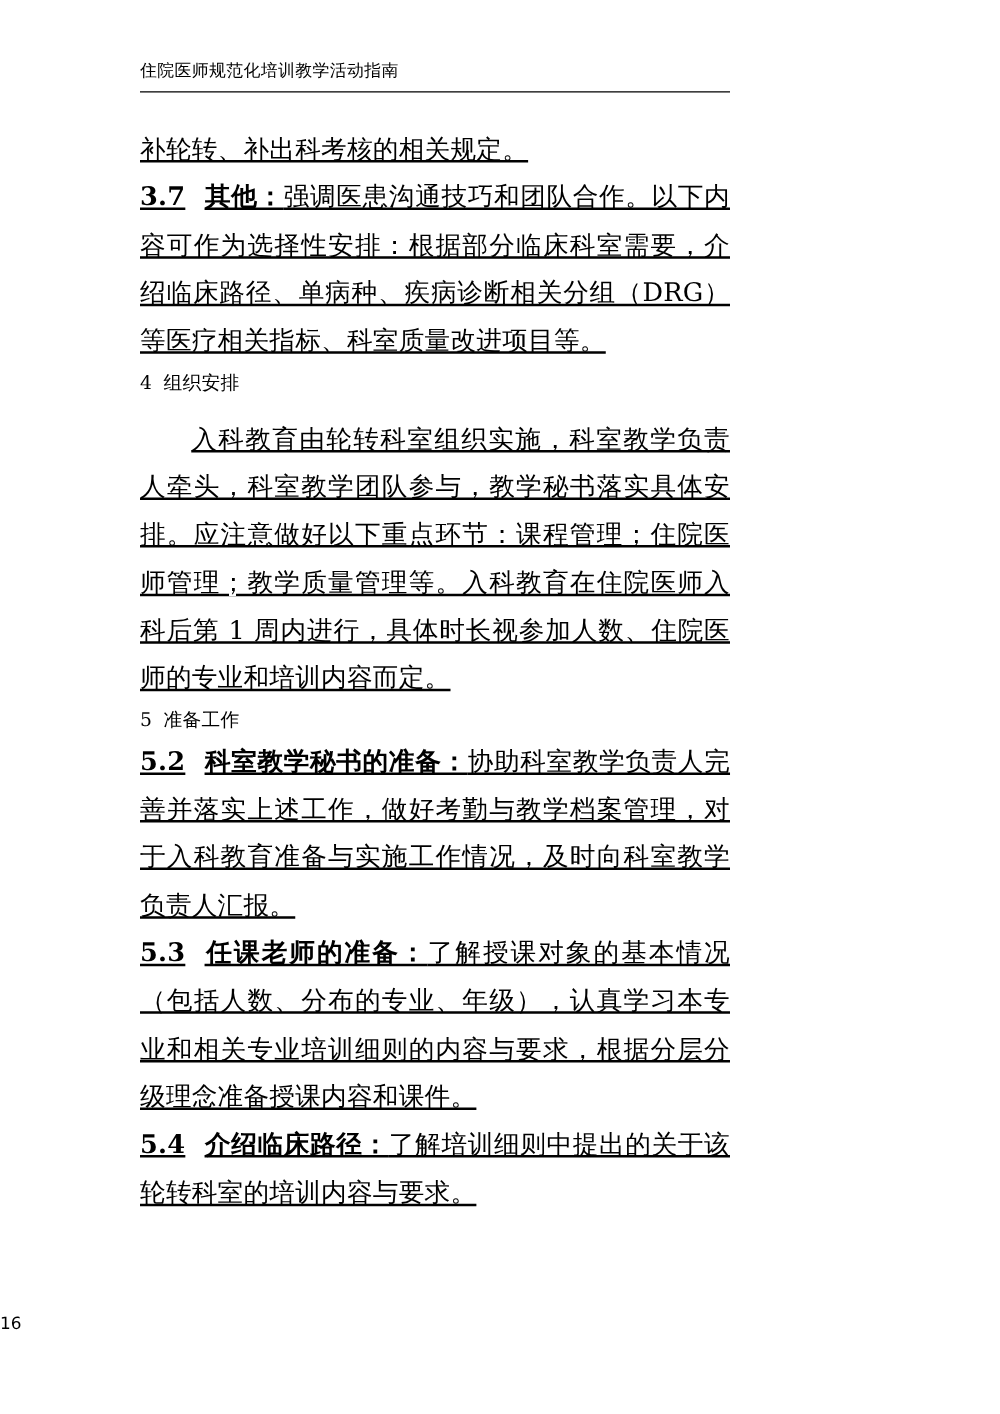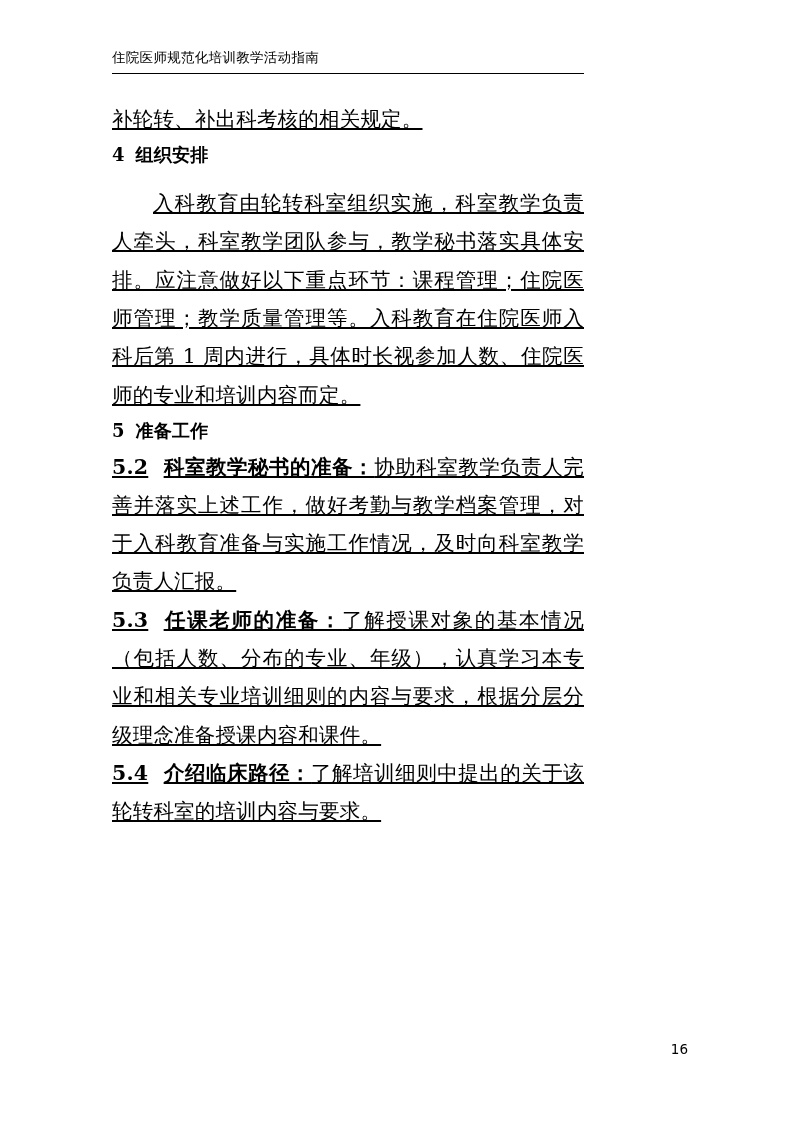--- a/index.html
+++ b/index.html
@@ -43,57 +43,58 @@
   }
   .para {
     margin-bottom: 0px;
     text-decoration: underline;
   }
   .indent2 {
     text-indent: 2em;
     margin-top: 12px;
   }
   .heading {
-    font-weight: bold;
-    font-size: 18px;
+    font-weight: normal;
+    font-size: 15px;
     line-height: 1.87;
     letter-spacing: 0.2px;
   }
   .heading .num {
     margin-right: 0.6em;
   }
   .runin {
     font-weight: bold;
   }
   .runin-sp {
     display: inline-block;
     width: 0.75em;
   }
   .footer {
     position: absolute;
     left: 0;
     right: 0;
-    bottom: 74px;
-    text-align: right;
+    bottom: 64px;
+    text-align: left;
     font-size: 13.5px;
     font-family: "DejaVu Sans", "Liberation Sans", sans-serif;
     margin-top: 33px;
   }
 </style>
 </head>
 <body>
 
 <div class="page">
 
   <div class="header">住院医师规范化培训教学活动指南</div>
 
   <div class="body-text">
 
     <p class="para">补轮转、补出科考核的相关规定。</p>
 
+    <p class="para"><span class="runin">3.7</span><span class="runin-sp"></span><span class="runin">其他：</span><span>强调医患沟通技巧和团队合作。以下内容可作为选择性安排：根据部分临床科室需要，介绍临床路径、单病种、疾病诊断相关分组（DRG）等医疗相关指标、科室质量改进项目等。</span></p>
 
     <p class="heading"><span class="num">4</span><span>组织安排</span></p>
 
     <p class="para indent2">入科教育由轮转科室组织实施，科室教学负责人牵头，科室教学团队参与，教学秘书落实具体安排。应注意做好以下重点环节：课程管理；住院医师管理；教学质量管理等。入科教育在住院医师入科后第 1 周内进行，具体时长视参加人数、住院医师的专业和培训内容而定。</p>
 
     <p class="heading"><span class="num">5</span><span>准备工作</span></p>
 
 
     <p class="para"><span class="runin">5.2</span><span class="runin-sp"></span><span class="runin">科室教学秘书的准备：</span><span>协助科室教学负责人完善并落实上述工作，做好考勤与教学档案管理，对于入科教育准备与实施工作情况，及时向科室教学负责人汇报。</span></p>
 

